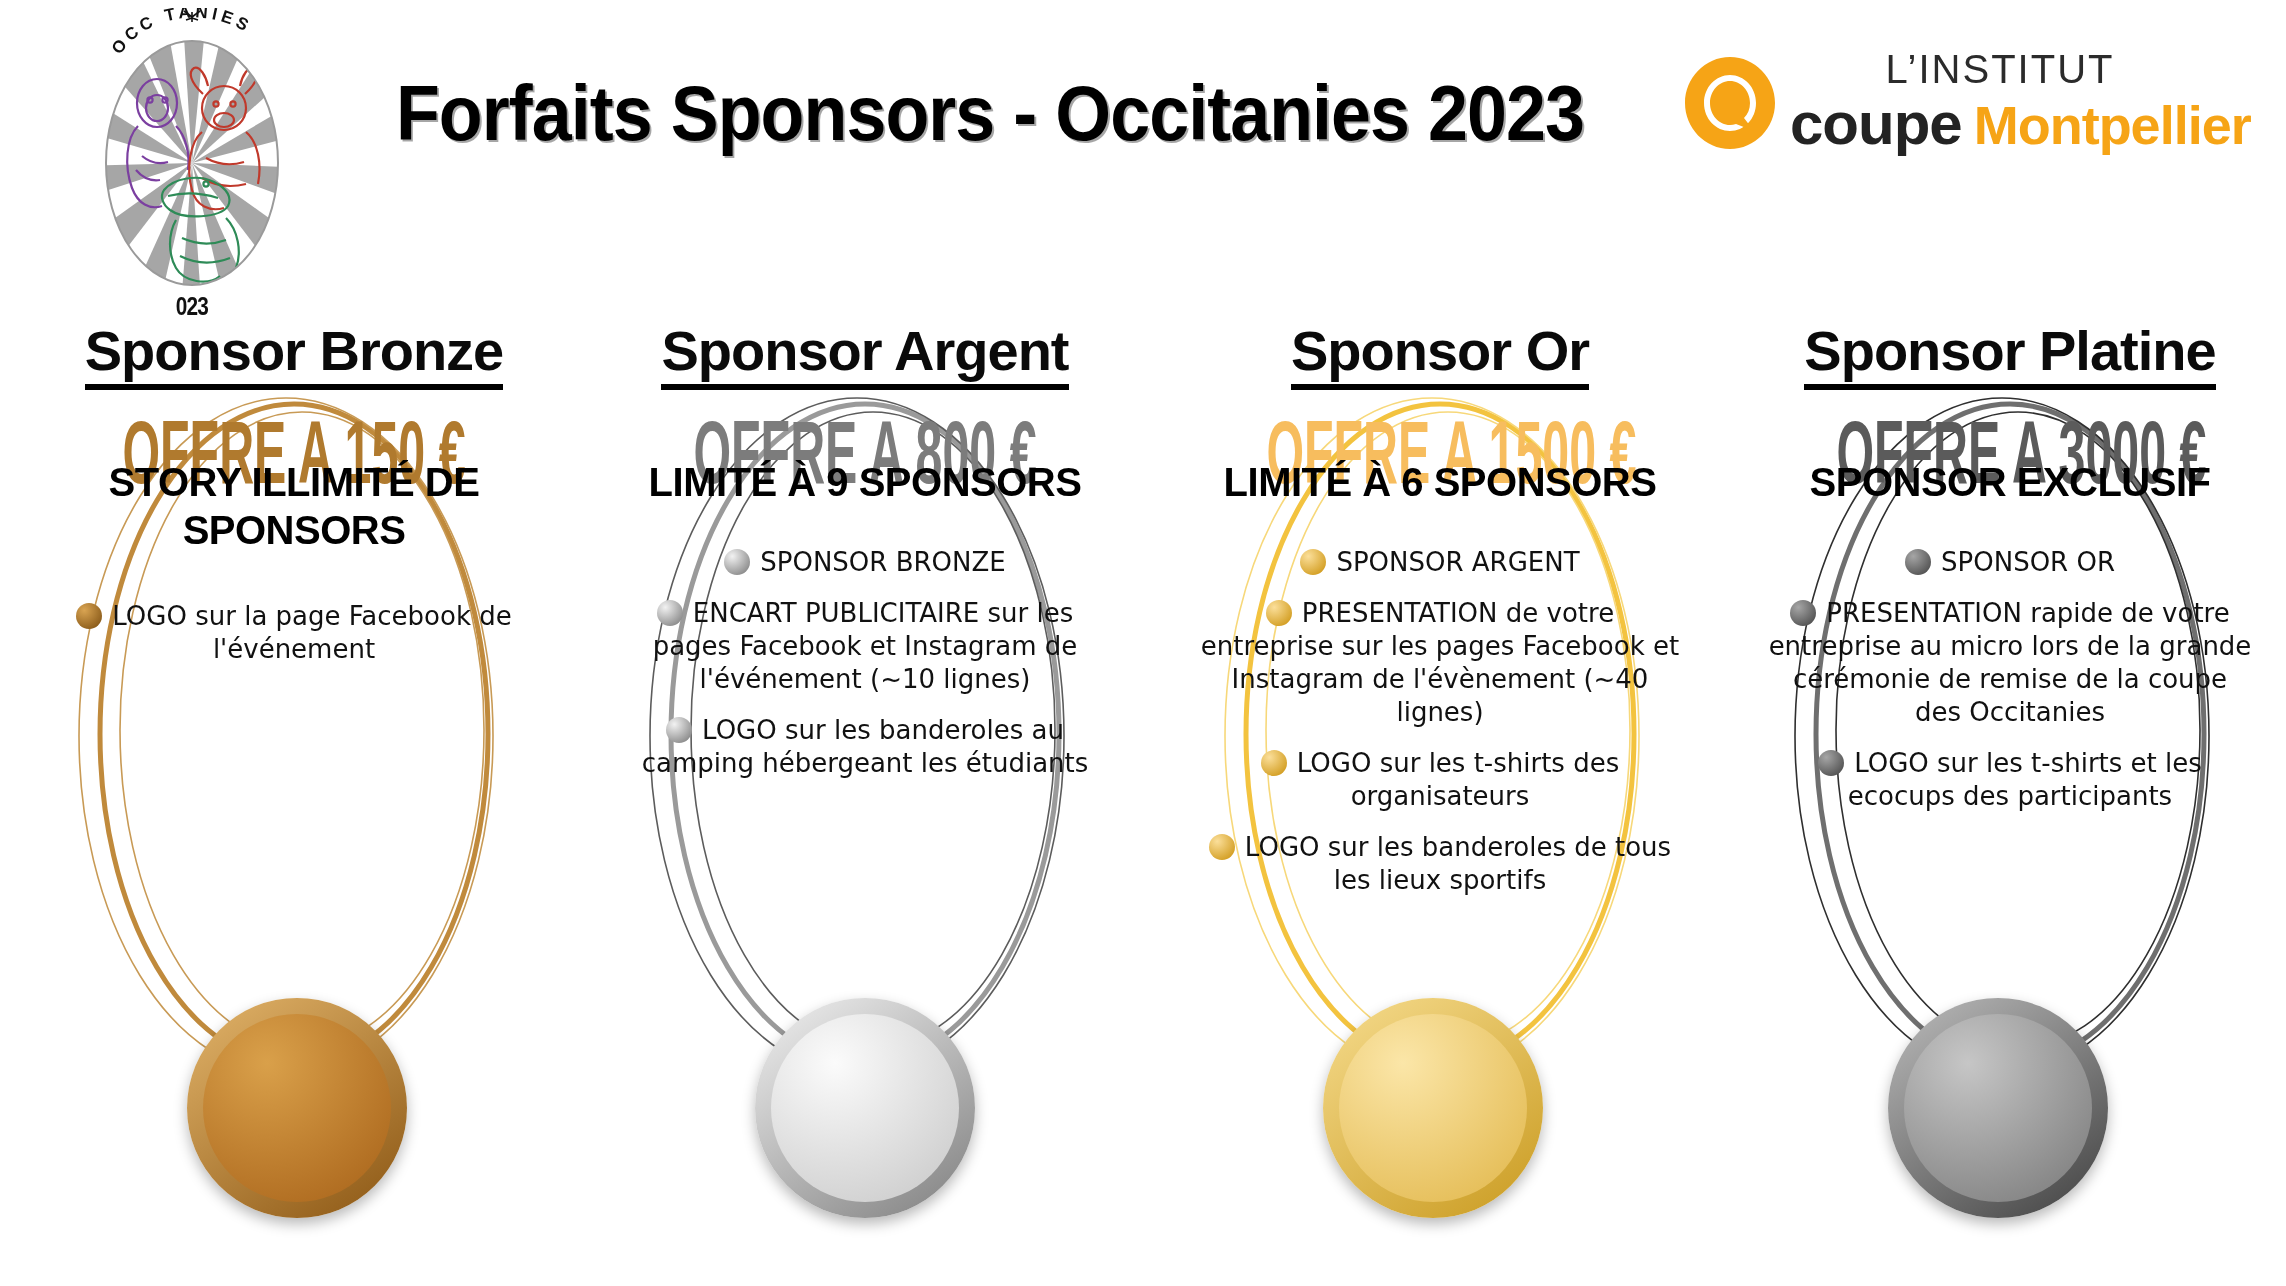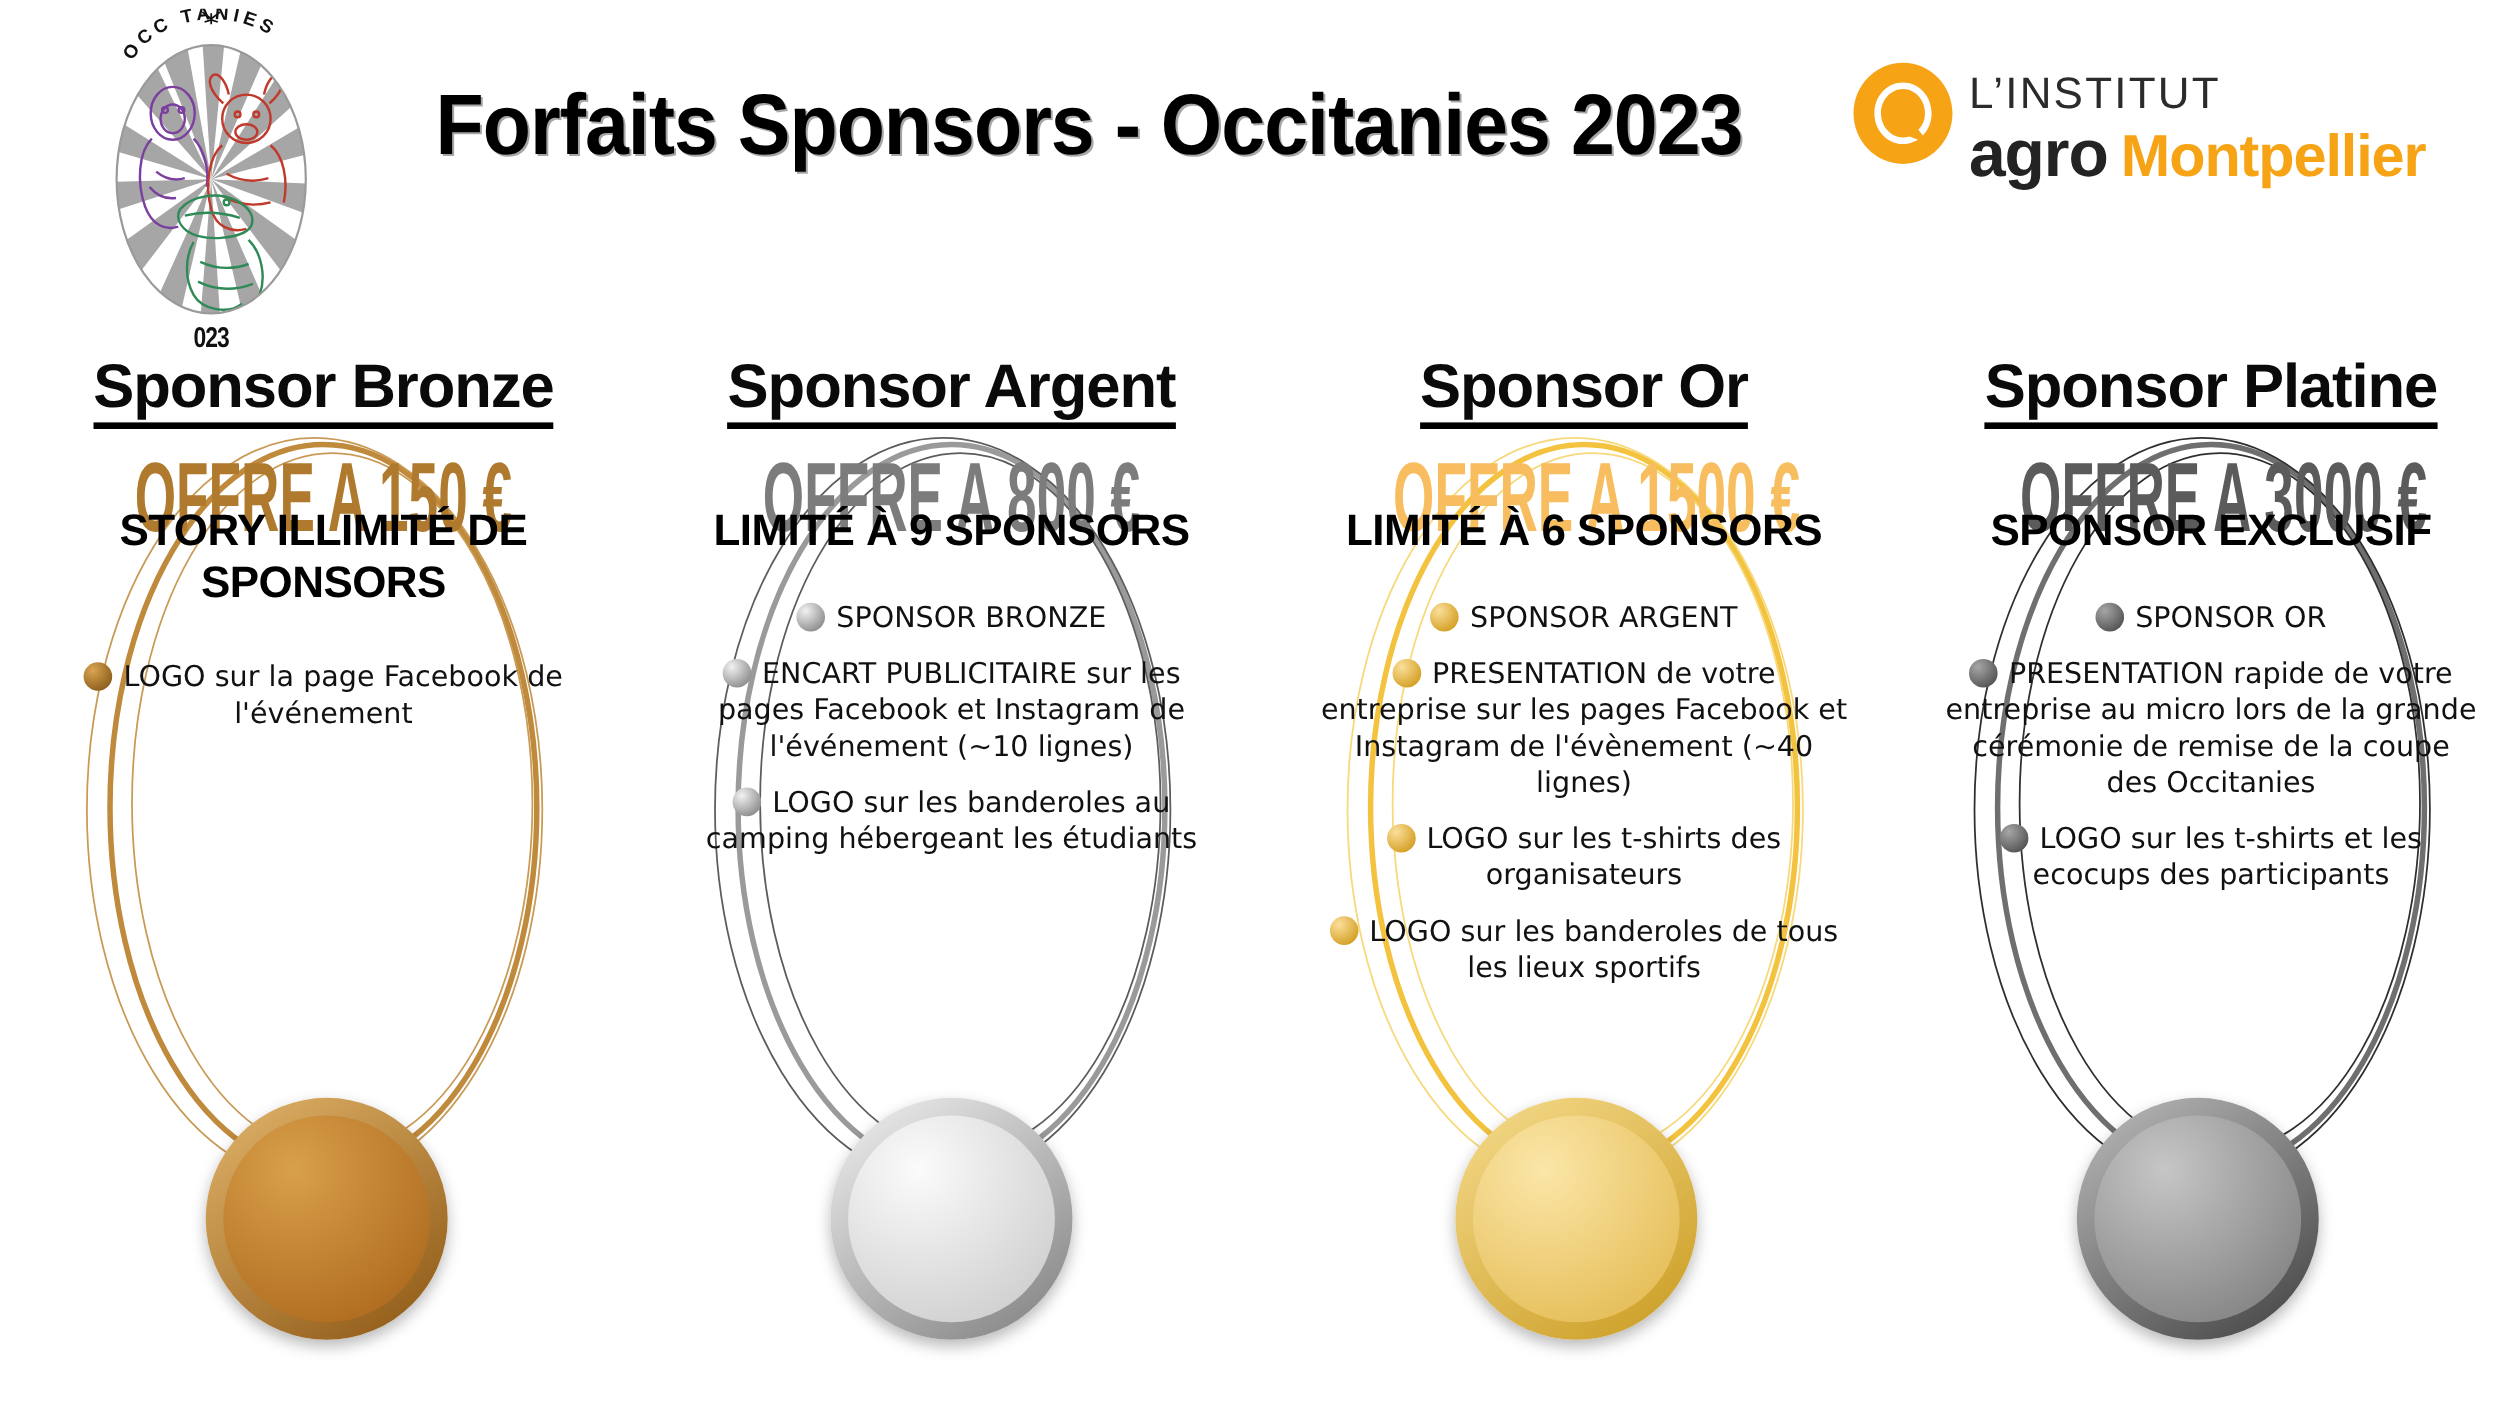--- a/index.html
+++ b/index.html
@@ -25,21 +25,21 @@
     display:flex;align-items:center;justify-content:center;
     font-family:"Liberation Sans", sans-serif;
     font-size:78px;font-weight:bold;color:#000;letter-spacing:-1px;
     transform:scaleX(.92);transform-origin:center;
     text-shadow:2px 2px 0 rgba(0,0,0,.35);
     white-space:nowrap;
   }
 
   .agro-logo{position:absolute;left:1680px;top:45px;width:530px;height:120px;}
   .agro-mark{position:absolute;left:0;top:8px;width:100px;height:100px;}
-  .agro-text{position:absolute;left:110px;top:16px;width:420px;height:120px;}
+  .agro-text{position:absolute;left:110px;top:0px;width:420px;height:120px;text-align:center;}
   .agro-institut{
     font-family:"Liberation Sans", sans-serif;font-size:40px;color:#2b2b2b;
     letter-spacing:2px;line-height:48px;font-weight:300;
   }
   .agro-row{display:flex;align-items:baseline;line-height:62px;}
   .agro-agro{font-family:"Liberation Sans", sans-serif;font-size:60px;font-weight:bold;
     color:#232323;letter-spacing:-1px;}
   .agro-mtp{font-family:"Liberation Sans", sans-serif;font-size:54px;font-weight:bold;
     color:#f6a416;letter-spacing:-1px;margin-left:12px;}
 
@@ -191,21 +191,21 @@
     <div class="agro-logo">
       <svg class="agro-mark" viewBox="0 0 100 100">
         <path d="M50 4 C75 4 95 25 95 50 C95 75 75 96 50 96 C25 96 5 75 5 50 C5 25 25 4 50 4 Z
                  M50 22 C36 22 24 34 24 50 C24 66 36 78 50 78 C64 78 76 66 76 50 C76 34 64 22 50 22 Z" fill="#f6a416" fill-rule="evenodd"></path>
         <path d="M50 28 C61 28 70 38 70 50 C70 56 68 61 64 65 L74 78 L56 71 C54 71.6 52 72 50 72
                  C39 72 30 62 30 50 C30 38 39 28 50 28 Z" fill="#f6a416"></path>
       </svg>
       <div class="agro-text">
         <div class="agro-institut">L’INSTITUT</div>
         <div class="agro-row">
-          <span class="agro-agro">agro</span>
+          <span class="agro-agro">coupe</span>
           <span class="agro-mtp">Montpellier</span>
         </div>
       </div>
     </div>
   </div>
 
   <div id="columns-host">
       <div class="col col-0">
         <div class="tier-title"><u>Sponsor Bronze</u></div>
         <div class="oval-wrap">

